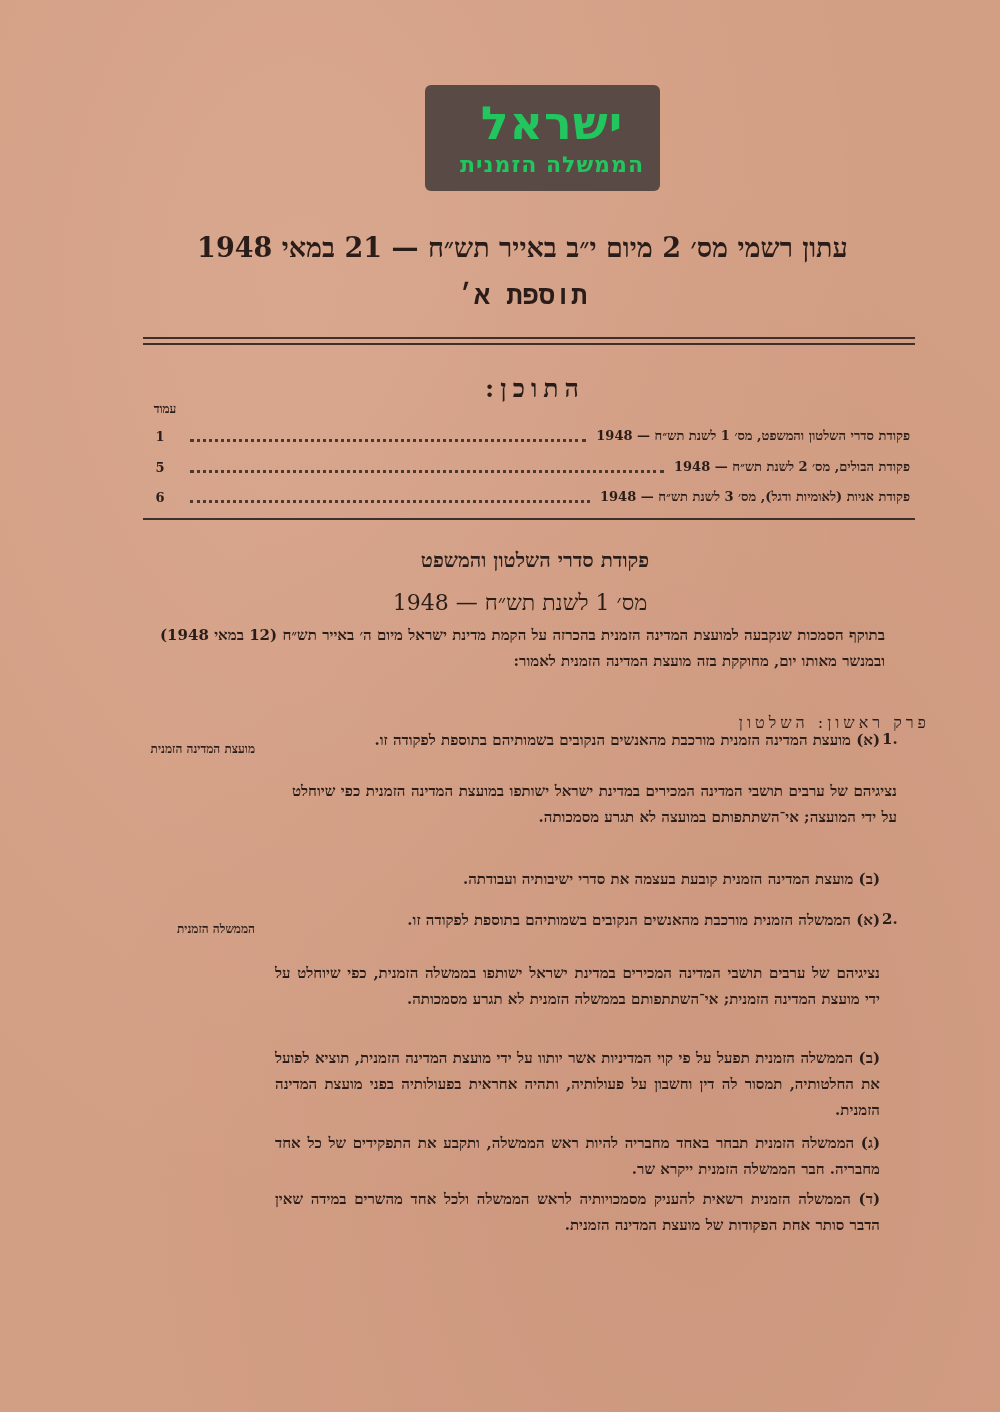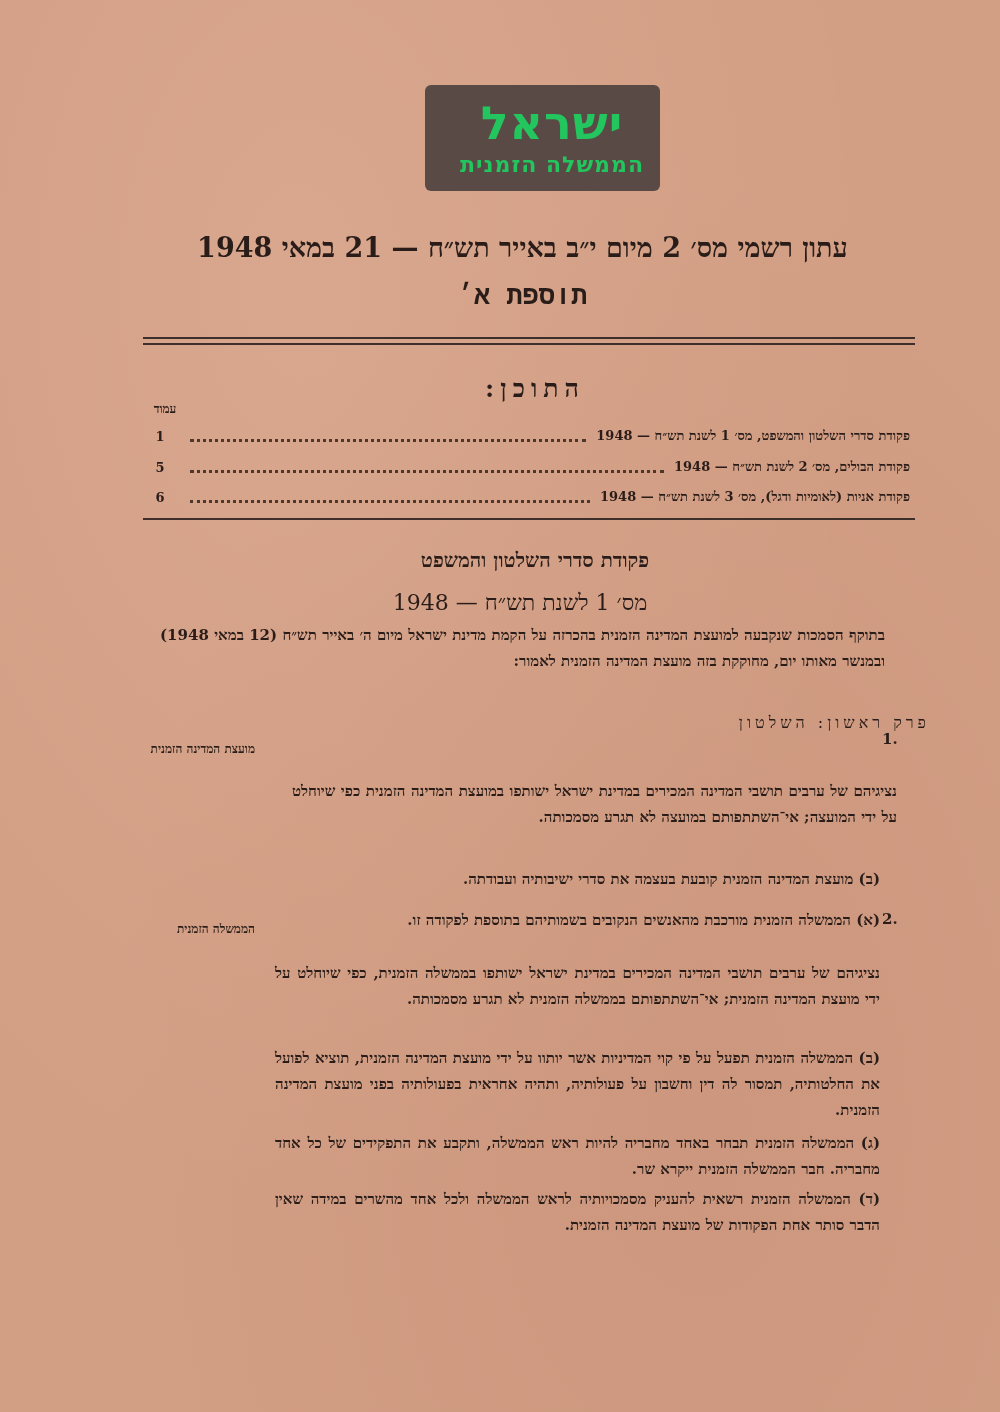--- a/index.html
+++ b/index.html
@@ -104,20 +104,21 @@
 
   <div class="section-title">פקודת סדרי השלטון והמשפט</div>
   <div class="section-sub">מס׳ 1 לשנת תש״ח — 1948</div>
 
   <div class="para" style="left:160px; top:622px; width:725px;">בתוקף הסמכות שנקבעה למועצת המדינה הזמנית בהכרזה על הקמת מדינת ישראל מיום ה׳ באייר תש״ח (12 במאי 1948) ובמנשר מאותו יום, מחוקקת בזה מועצת המדינה הזמנית לאמור:</div>
 
   <div class="chapter">פרק ראשון: השלטון</div>
 
   <div class="num" style="top:730px;">1.</div>
   <div class="side" style="top:740px; width:115px;">מועצת המדינה הזמנית</div>
+  <div class="para" style="left:275px; top:727px; width:605px;">(א) מועצת המדינה הזמנית מורכבת מהאנשים הנקובים בשמותיהם בתוספת לפקודה זו.</div>
   <div class="para" style="left:292px; top:778px; width:605px;">נציגיהם של ערבים תושבי המדינה המכירים במדינת ישראל ישותפו במועצת המדינה הזמנית כפי שיוחלט על ידי המועצה; אי־השתתפותם במועצה לא תגרע מסמכותה.</div>
   <div class="para" style="left:275px; top:866px; width:605px;">(ב) מועצת המדינה הזמנית קובעת בעצמה את סדרי ישיבותיה ועבודתה.</div>
 
   <div class="num" style="top:910px;">2.</div>
   <div class="side" style="top:920px;">הממשלה הזמנית</div>
   <div class="para" style="left:275px; top:907px; width:605px;">(א) הממשלה הזמנית מורכבת מהאנשים הנקובים בשמותיהם בתוספת לפקודה זו.</div>
   <div class="para" style="left:275px; top:960px; width:605px;">נציגיהם של ערבים תושבי המדינה המכירים במדינת ישראל ישותפו בממשלה הזמנית, כפי שיוחלט על ידי מועצת המדינה הזמנית; אי־השתתפותם בממשלה הזמנית לא תגרע מסמכותה.</div>
   <div class="para" style="left:275px; top:1045px; width:605px;">(ב) הממשלה הזמנית תפעל על פי קוי המדיניות אשר יותוו על ידי מועצת המדינה הזמנית, תוציא לפועל את החלטותיה, תמסור לה דין וחשבון על פעולותיה, ותהיה אחראית בפעולותיה בפני מועצת המדינה הזמנית.</div>
   <div class="para" style="left:275px; top:1130px; width:605px;">(ג) הממשלה הזמנית תבחר באחד מחבריה להיות ראש הממשלה, ותקבע את התפקידים של כל אחד מחבריה. חבר הממשלה הזמנית ייקרא שר.</div>
   <div class="para" style="left:275px; top:1186px; width:605px;">(ד) הממשלה הזמנית רשאית להעניק מסמכויותיה לראש הממשלה ולכל אחד מהשרים במידה שאין הדבר סותר אחת הפקודות של מועצת המדינה הזמנית.</div>

